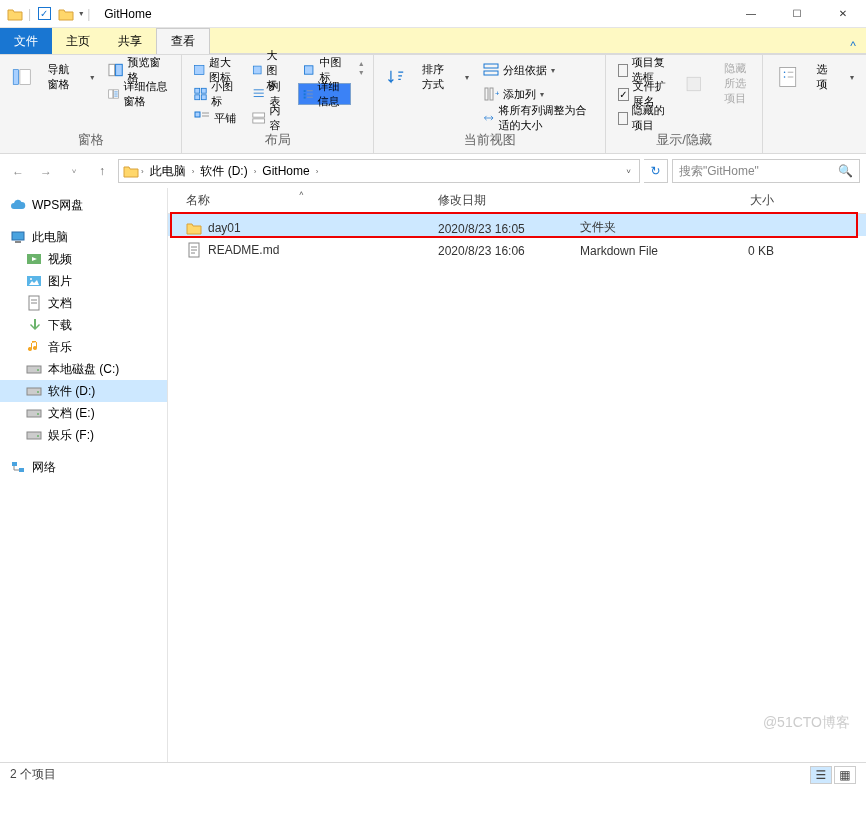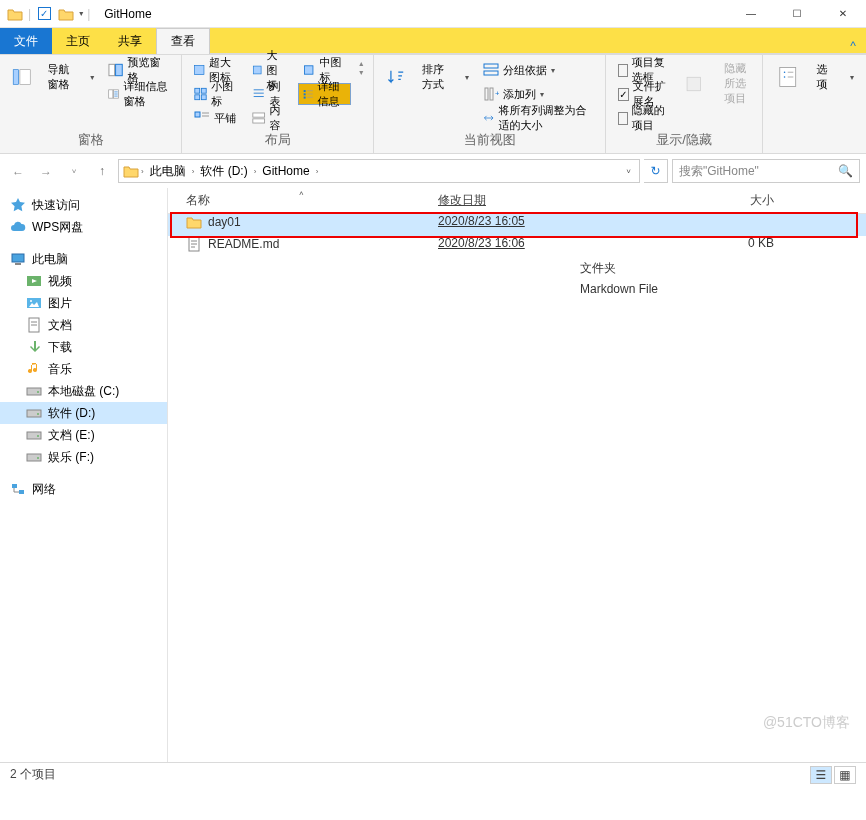--- a/index.html
+++ b/index.html
@@ -9,35 +9,35 @@
 .titlebar { height: 28px; display: flex; align-items: center; background: #fff; border-bottom: 1px solid #e4e4e4; }
 .qat { display: flex; align-items: center; gap: 4px; padding: 0 6px; }
 .qat-icon { width: 18px; height: 18px; display: flex; align-items: center; justify-content: center; }
 .folder-icon-small { width: 16px; height: 14px; }
 .titlebar-title { padding-left: 8px; }
 .titlebar-spacer { flex: 1; }
 .win-controls { display: flex; }
 .win-btn { width: 46px; height: 28px; display: flex; align-items: center; justify-content: center; color: #333; font-size: 10px; }
 
 
-.ribbon-tabs { height: 26px; display: flex; background: #fde047; align-items: flex-end; }
+.ribbon-tabs { height: 26px; display: flex; background: #fef9c3; align-items: flex-end; }
 .ribbon-tab { padding: 0 14px; height: 26px; display: flex; align-items: center; font-size: 12px; cursor: pointer; }
 .ribbon-tab.file-tab { background: #1976d2; color: #fff; }
 .ribbon-tab.selected { border: 1px solid #ccc; border-bottom: none; background: #f5f5f5; }
 
 
 .ribbon { height: 100px; background: #f5f5f5; border-top: 1px solid #dadada; border-bottom: 1px solid #dadada; display: flex; }
 .ribbon-group { border-right: 1px solid #dadada; padding: 4px 8px 2px 8px; display: flex; flex-direction: column; }
 .ribbon-group-content { flex: 1; display: flex; align-items: flex-start; gap: 6px; }
 .ribbon-group-label { text-align: center; font-size: 13px; color: #666; padding: 2px 0; }
 .big-btn { display: flex; flex-direction: row; align-items: center; padding: 2px 4px; gap: 16px; font-size: 11px; cursor: pointer; }
 .big-btn svg, .big-btn .bic { width: 32px; height: 32px; }
 .small-btn-col { display: flex; flex-direction: column; gap: 2px; }
 .small-btn { display: flex; align-items: center; gap: 4px; font-size: 11px; cursor: pointer; padding: 2px 4px; height: 22px; }
-.small-btn.selected { border: 1px solid #7da2ce; background: #eab308; }
+.small-btn.selected { border: 1px solid #7da2ce; background: #3b82f6; }
 .small-btn svg { width: 16px; height: 16px; }
 .chk { width: 13px; height: 13px; border: 1px solid #888; display: inline-flex; align-items: center; justify-content: center; font-size: 10px; }
 .chk.on::after { content: "✓"; }
 .drop::after { content: " ▾"; font-size: 8px; color: #555; }
 
 
 .addr-row { height: 34px; display: flex; align-items: center; padding: 4px 6px; gap: 4px; }
 .nav-btn { width: 24px; height: 24px; display: flex; align-items: center; justify-content: center; color: #888; }
 .nav-btn.enabled { color: #666; }
 .addr-bar { flex: 1; height: 24px; border: 1px solid #ccc; display: flex; align-items: center; padding: 0 4px; gap: 2px; }
@@ -52,25 +52,25 @@
 .nav-item { display: flex; align-items: center; gap: 6px; height: 22px; padding-left: 10px; cursor: pointer; }
 .nav-item.indent1 { padding-left: 26px; }
 .nav-item.selected { background: #cde8ff; }
 .nav-sep { height: 10px; }
 
 .file-area { flex: 1; display: flex; flex-direction: column; position: relative; }
 .col-headers { height: 26px; display: flex; align-items: center; border-bottom: 1px solid #e4e4e4; color: #444; }
 .col-headers > div { padding: 0 8px; font-size: 12px; }
 .col-name { width: 262px; padding-left: 18px !important; position: relative; }
 .col-sort { position: absolute; left: 50%; top: -3px; font-size: 8px; color: #555; }
-.col-date { width: 142px; text-decoration: underline; }
+.col-date { width: 142px; }
 .col-type { width: 130px; margin-top: 46px; }
 .col-size { width: 80px; text-align: right; }
 
-.file-row { height: 22px; display: flex; align-items: flex-start; }
+.file-row { height: 22px; display: flex; align-items: flex-end; }
 .file-row.selected { background: #cde8ff; }
 .file-row > div { padding: 0 8px; font-size: 12px; color: #333; }
 .file-row .col-name { display: flex; align-items: center; gap: 6px; }
 
 .highlight-box { position: absolute; border: 2px solid #e00; top: 24px; left: 2px; right: 8px; height: 26px; pointer-events: none; }
 
 
 .statusbar { height: 24px; border-top: 1px solid #dadada; display: flex; align-items: center; padding: 0 10px; font-size: 12px; color: #444; justify-content: space-between; }
 .view-toggle { display: flex; gap: 2px; }
 .view-toggle > div { width: 22px; height: 18px; border: 1px solid #ccc; display: flex; align-items: center; justify-content: center; }
@@ -335,26 +335,20 @@
     <span>搜索"GitHome"</span>
     <span>🔍</span>
   </div>
 </div>
 
 <div class="content">
 
   <div class="nav-pane" id="navpane">
       <div class="nav-item">
         <svg class="ico" viewBox="0 0 16 16">
-          <path fill="#4aa3df" d="M8 1l2 4 5 .7-3.6 3.5.9 5L8 12l-4.3 2.2.9-5L1 5.7 6 5z"></path>
-        </svg>
-        <span>快速访问</span>
-      </div>
-      <div class="nav-item">
-        <svg class="ico" viewBox="0 0 16 16">
           <path fill="#4aa3df" d="M4 12a3 3 0 010-6 4 4 0 017.5-1A3 3 0 1112 12H4z"></path>
         </svg>
         <span>WPS网盘</span>
       </div>
       <div class="nav-sep"></div>
       <div class="nav-item">
         <svg class="ico" viewBox="0 0 16 16">
           <rect x="2" y="3" width="12" height="8" fill="#4aa3df" stroke="#2a6da9"></rect>
           <rect x="5" y="12" width="6" height="2" fill="#888"></rect>
         </svg>

